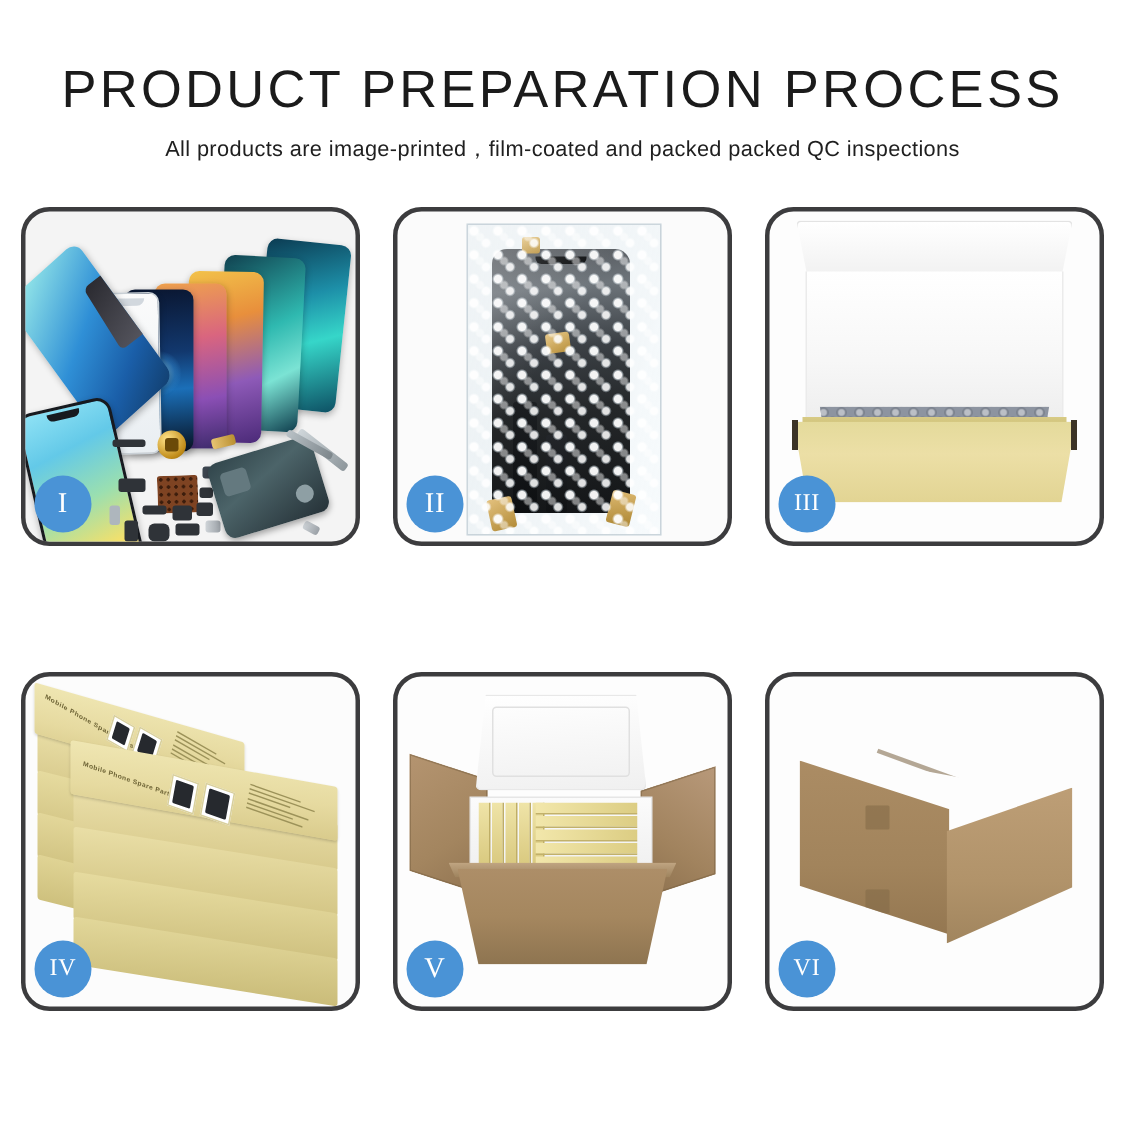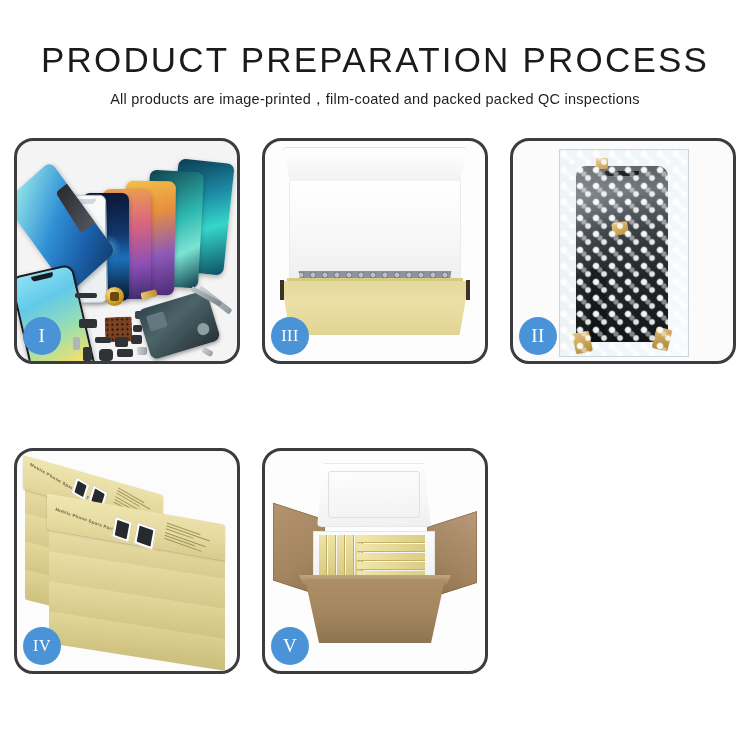--- a/index.html
+++ b/index.html
@@ -278,49 +278,49 @@
         <div class="pt" style="left:56px;top:196px;width:7px;height:13px;background:#aeb6bd;"></div>
         <div class="pt" style="left:116px;top:184px;width:9px;height:7px;"></div>
         <div class="pt sil" style="right:24px;bottom:6px;width:11px;height:6px;transform:rotate(28deg);"></div>
 
         <div class="back-h"></div>
         <div class="tweezer"></div>
       </div>
       <div class="badge">I</div>
     </div>
 
-    <div class="panel p3">
-      <div class="scene">
-        <div class="foamlid"></div>
-        <div class="foambody"></div>
-        <div class="grbub"></div>
-        <div class="boxlip"></div>
-        <div class="boxwall"></div>
-        <div class="boxEdgeL"></div>
-        <div class="boxEdgeR"></div>
-      </div>
-      <div class="badge wide">III</div>
-    </div>
-
     <div class="panel p2">
       <div class="scene">
         <div class="bag">
           <div class="bagitem"></div>
           <div class="flexA"></div>
           <div class="flexB"></div>
           <div class="tapeD"></div>
           <div class="tapeC"></div>
           <div class="tapeA"></div>
           <div class="tapeB"></div>
           <div class="bubbles"></div>
           <div class="bubbles2"></div>
           <div class="gloss"></div>
         </div>
       </div>
       <div class="badge">II</div>
+    </div>
+
+    <div class="panel p3">
+      <div class="scene">
+        <div class="foamlid"></div>
+        <div class="foambody"></div>
+        <div class="grbub"></div>
+        <div class="boxlip"></div>
+        <div class="boxwall"></div>
+        <div class="boxEdgeL"></div>
+        <div class="boxEdgeR"></div>
+      </div>
+      <div class="badge wide">III</div>
     </div>
 
     <div class="panel p4">
       <div class="scene">
         <div class="stack">
 
           <div class="sbox" style="left:4px;top:34px;width:108px;height:30px;
                background:linear-gradient(175deg,#e9dea6,#d6c88a);transform:skewY(14deg);"></div>
           <div class="sbox" style="left:4px;top:62px;width:108px;height:30px;
                background:linear-gradient(175deg,#e6db9f,#d2c484);transform:skewY(14deg);"></div>
@@ -400,15 +400,28 @@
             <b style="top:18px"></b>
           <b style="top:27px"></b>
             <b style="top:36px"></b>
         </div>
         <div class="cartonRim"></div>
         <div class="cartonBody"></div>
       </div>
       <div class="badge">V</div>
     </div>
 
+    <div class="panel p6">
+      <div class="scene">
+        <div class="ctnTop">
+          <div class="seam"></div>
+        </div>
+        <div class="ctnFront">
+          <div class="tapeSq" style="left:44px;top:30px;"></div>
+          <div class="tapeSq" style="left:44px;top:86px;"></div>
+        </div>
+        <div class="ctnSide"></div>
+      </div>
+      <div class="badge wide">VI</div>
+    </div>
 
   </div>
 </div>
 
 </body></html>

